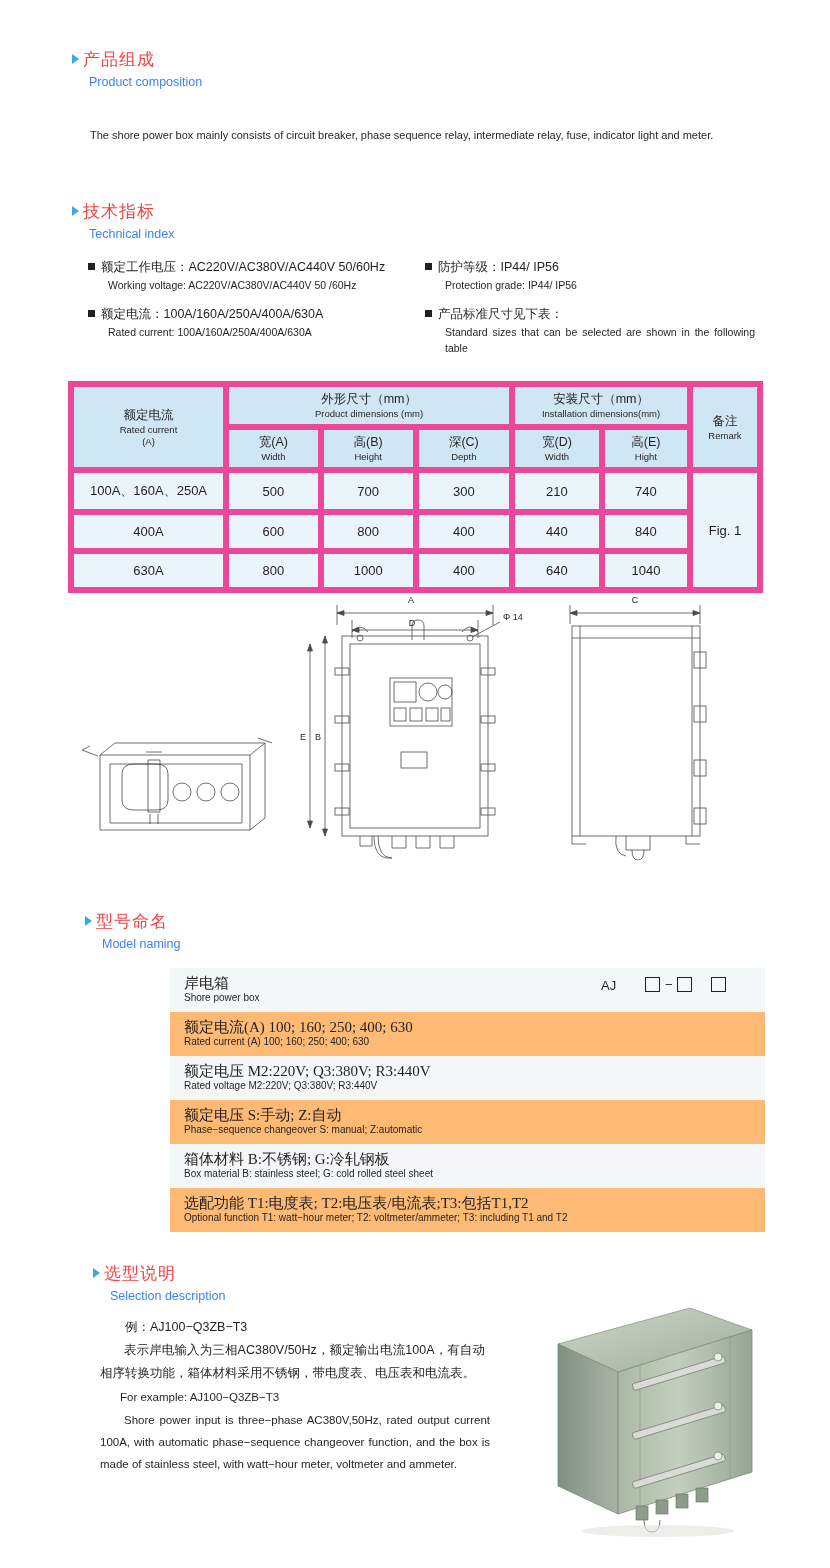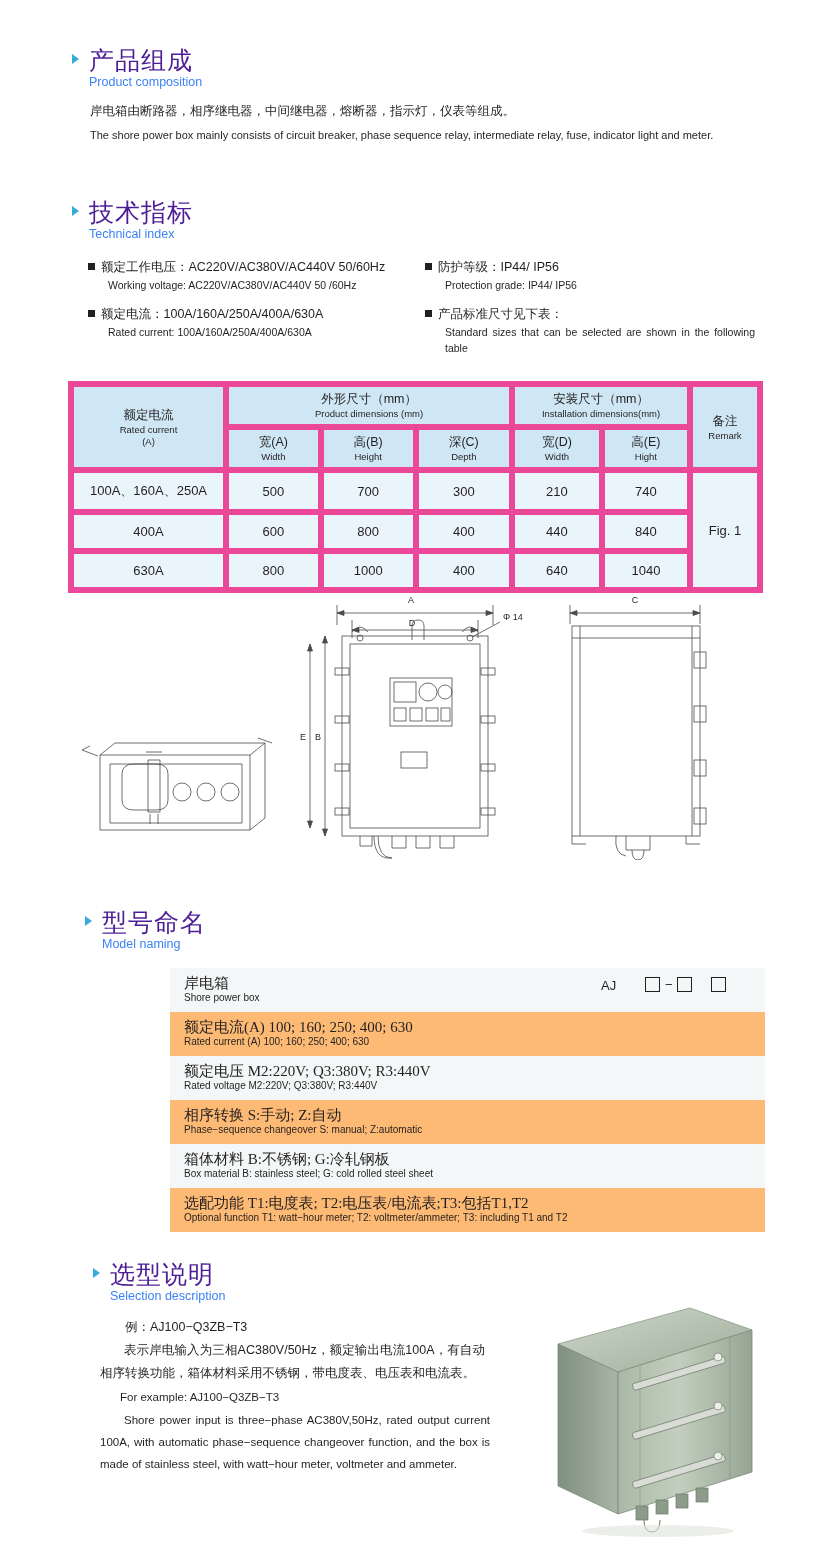--- a/index.html
+++ b/index.html
@@ -17,22 +17,22 @@
   
   .sec-head { position:absolute; }
   .sec-head .arrow {
     position:absolute; left:0; top:6px;
     width:0; height:0;
     border-left:7px solid #3aa9dd;
     border-top:5px solid transparent;
     border-bottom:5px solid transparent;
   }
   .sec-head .cn {
-    font-size:25px; color:#4c1d95; letter-spacing:1px;
-    margin:0 0 0 17px; line-height:24px; font-weight:normal;
+    font-size:17px; color:#ef4444; letter-spacing:1px;
+    margin:0 0 0 11px; line-height:24px; font-weight:normal;
   }
   .sec-head .en {
     font-size:12.5px; color:#3b82f6; margin:3px 0 0 17px; line-height:14px;
   }
 
   
   .p-cn { position:absolute; font-size:12.5px; color:#231f20; line-height:18px; }
   .p-en { position:absolute; font-size:11px; color:#231f20; line-height:16px; }
 
   
@@ -90,21 +90,20 @@
 <body>
 
 <div class="page">
 
   <div class="sec-head" style="left:72px; top:48px;">
     <span class="arrow"></span>
     <div class="cn">产品组成</div>
     <div class="en">Product  composition</div>
   </div>
 
-  <div class="p-cn" style="left:90px; top:102px; width:660px;">岸电箱由断路器，相序继电器，中间继电器，熔断器，指示灯，仪表等组成。</div>
   <div class="p-en" style="left:90px; top:127px; width:680px;">The shore power box mainly consists of circuit breaker, phase sequence relay, intermediate relay, fuse, indicator light and meter.</div>
 
   <div class="sec-head" style="left:72px; top:200px;">
     <span class="arrow"></span>
     <div class="cn">技术指标</div>
     <div class="en">Technical index</div>
   </div>
 
   <div class="bullet-row" style="left:88px; top:258px; width:330px;">
     <div class="bl-cn">
@@ -357,21 +356,21 @@
       <div class="m-cn">额定电流(A)  100; 160; 250; 400; 630</div>
       <div class="m-en">Rated current (A)  100; 160; 250; 400; 630</div>
     </div>
 
     <div class="mrow plain">
       <div class="m-cn">额定电压    M2:220V;  Q3:380V;  R3:440V</div>
       <div class="m-en">Rated voltage   M2:220V;  Q3:380V;  R3:440V</div>
     </div>
 
     <div class="mrow alt">
-      <div class="m-cn">相序转换  S:手动; Z:自动</div>
+      <div class="m-cn">额定电压  S:手动; Z:自动</div>
       <div class="m-en">Phase−sequence changeover  S: manual;  Z:automatic</div>
     </div>
 
     <div class="mrow plain">
       <div class="m-cn">箱体材料      B:不锈钢;  G:冷轧钢板</div>
       <div class="m-en">Box material    B: stainless steel;  G: cold rolled steel sheet</div>
     </div>
 
     <div class="mrow alt">
       <div class="m-cn">选配功能        T1:电度表;  T2:电压表/电流表;T3:包括T1,T2</div>

